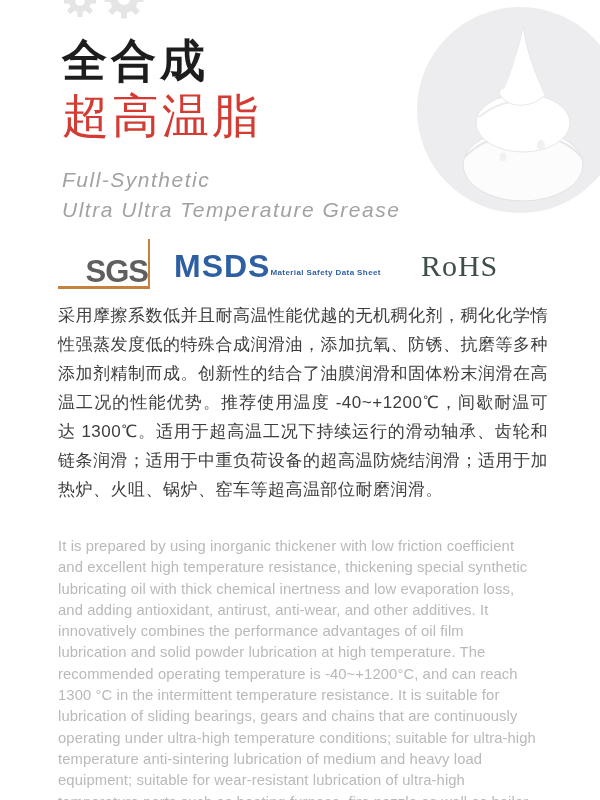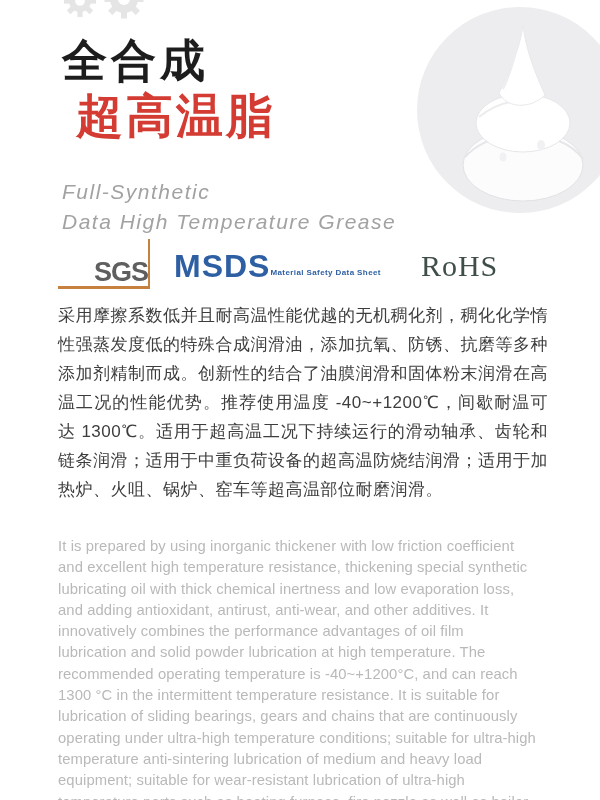--- a/index.html
+++ b/index.html
@@ -30,39 +30,39 @@
     width:206px;height:206px;border-radius:50%;
     background:var(--circle-bg);
   }
   .dollop-svg{position:absolute;left:28px;top:10px;}
   .header{position:absolute;left:62px;top:34px;}
   .title-line1{
     font-size:45px;font-weight:700;color:var(--title-black);
     letter-spacing:4px;line-height:1.2;
   }
   .title-line2{
-    font-size:47px;font-weight:700;color:var(--accent-red);
-    letter-spacing:3px;line-height:1.18;margin-left:14px;
+    font-size:47px;font-weight:400;color:var(--accent-red);
+    letter-spacing:3px;line-height:1.18;
   }
-  .subtitle{margin-top:34px;}
+  .subtitle{margin-top:22px;}
   .subtitle div{
     font-size:21px;font-style:italic;color:var(--subtitle-gray);
     letter-spacing:1.5px;line-height:30px;font-weight:500;
   }
   .badges{
     position:absolute;left:58px;top:240px;width:360px;height:52px;
     display:flex;align-items:center;
   }
   .badge-sgs{
     position:relative;width:90px;height:46px;
     border-bottom:3px solid var(--sgs-orange);
     display:flex;align-items:flex-end;justify-content:flex-end;
   }
   .badge-sgs .sgs-text{
-    font-size:27px;font-weight:bold;color:var(--sgs-gray);
+    font-size:31px;font-weight:bold;color:var(--sgs-gray);
     letter-spacing:-1px;line-height:0.95;
     font-stretch:condensed;
     margin-left:48px;
   }
   .badge-sgs .sgs-vline{
     position:absolute;right:-2px;top:-4px;width:2px;height:50px;
     background:var(--sgs-orange);
   }
   .badge-msds{
     margin-left:26px;display:flex;flex-direction:row;align-items:center;
@@ -129,21 +129,21 @@
     <ellipse cx="96" cy="128" rx="4" ry="5" fill="#f1f1f4"></ellipse>
     <ellipse cx="58" cy="140" rx="3.5" ry="4.5" fill="#f1f1f4"></ellipse>
   </svg>
 </div>
 
 <div class="header">
   <div class="title-line1">全合成</div>
   <div class="title-line2">超高温脂</div>
   <div class="subtitle">
     <div>Full-Synthetic</div>
-    <div>Data High Temperature Grease</div>
+    <div>Ultra Ultra Temperature Grease</div>
   </div>
 </div>
 
 <div class="badges">
   <div class="badge-sgs">
     <span class="sgs-text">SGS</span>
     <span class="sgs-vline"></span>
   </div>
   <div class="badge-msds">
     <span class="msds-text">MSDS</span>

